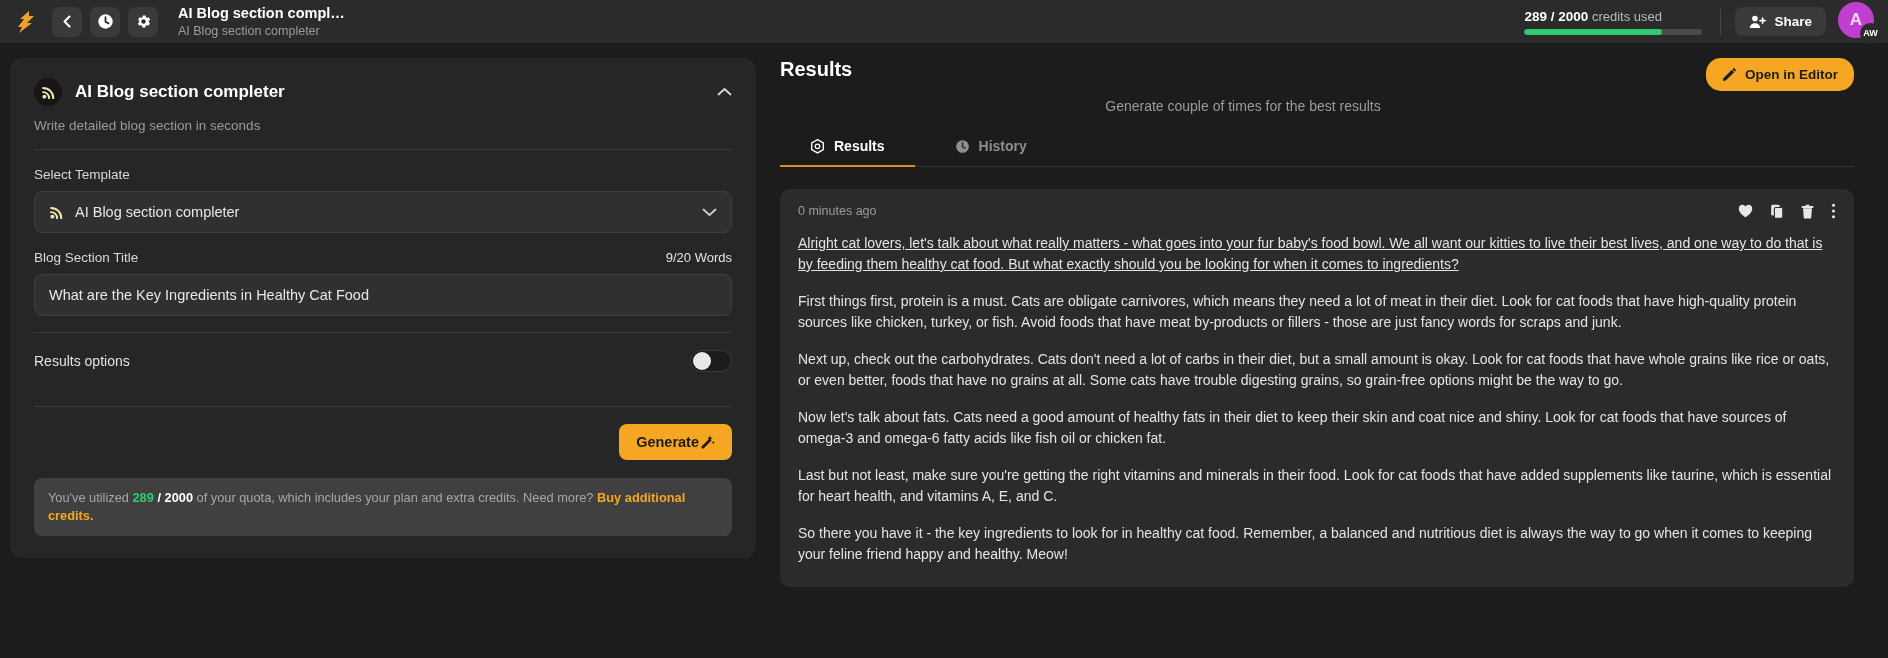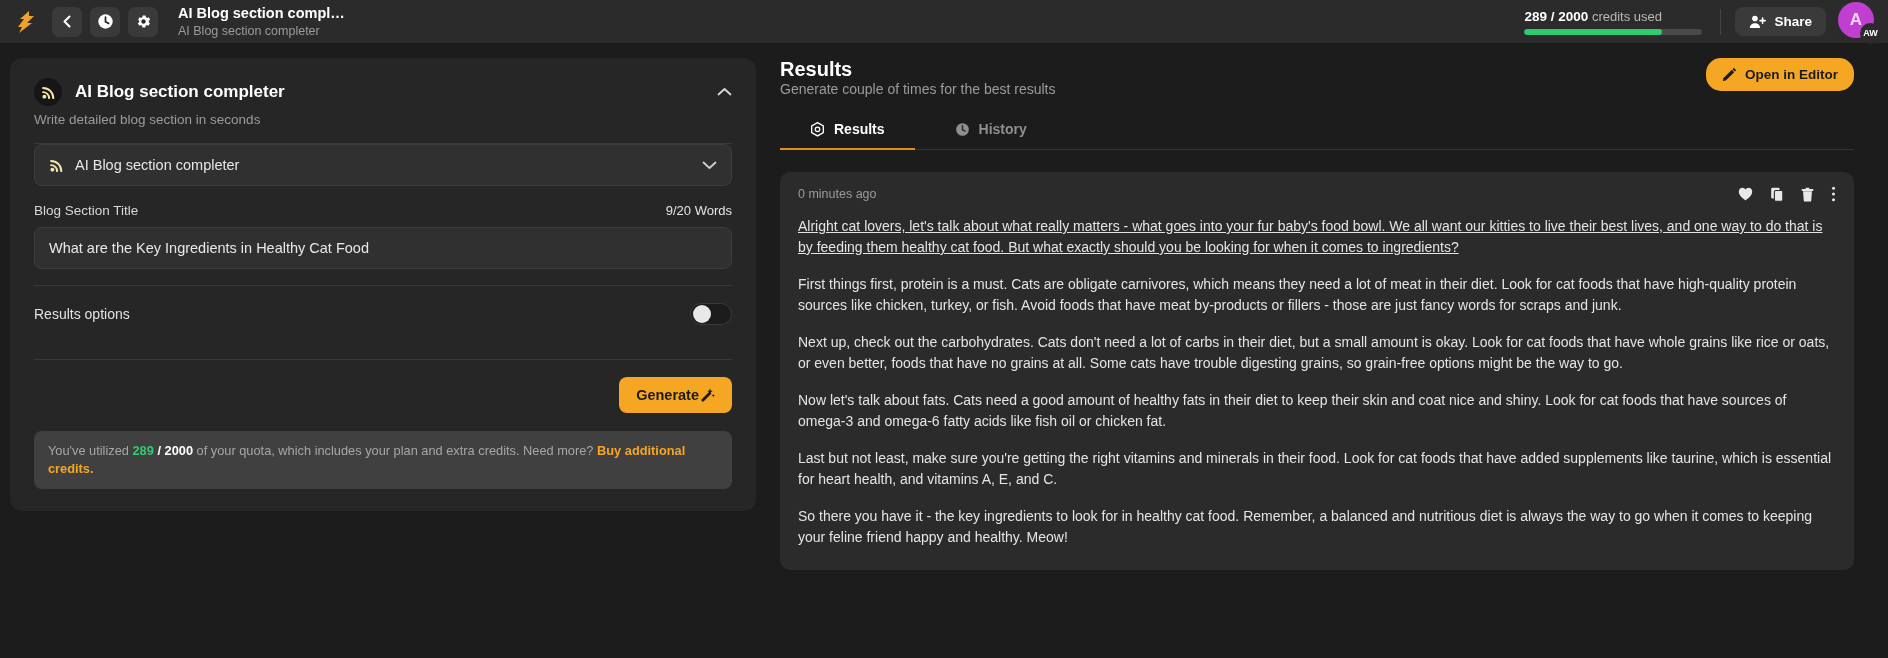--- a/index.html
+++ b/index.html
@@ -69,21 +69,21 @@
     padding: 20px 24px 22px 24px;
   }
   .card-head { display: flex; align-items: center; }
   .tpl-badge {
     width: 28px; height: 28px; border-radius: 50%;
     background: #161616; display:flex; align-items:center; justify-content:center;
     flex: none;
   }
   .card-title { color: #fff; font-size: 17px; font-weight: bold; margin-left: 13px; flex: 1; }
   .chev-btn { cursor: pointer; display:flex; align-items:center; }
-  .card-sub { color: #9b9b9b; font-size: 13.5px; margin-top: 6px; }
+  .card-sub { color: #9b9b9b; font-size: 13.5px; margin-top: 12px; }
   .hr { height: 1px; background: #393939; margin: 16px 0 0 0; }
 
   .field-label { color: #d8d8d8; font-size: 13.5px; margin: 17px 0 9px 0; }
   .label-row { display: flex; align-items: baseline; justify-content: space-between; margin: 17px 0 9px 0; }
   .label-row .field-label { margin: 0; }
   .word-count { color: #e3e3e3; font-size: 13px; }
 
   .select-box, .text-box {
     width: 100%; height: 42px; border-radius: 8px;
     background: #303030; border: 1px solid #3d3d3d;
@@ -121,21 +121,21 @@
   }
   .quota .q-green { color: #2ecc71; font-weight: bold; }
   .quota .q-white { color: #fff; font-weight: bold; }
   .quota .q-link { color: #f5a623; font-weight: bold; cursor: pointer; }
 
   
   .right-col { flex: 1; padding: 0 34px 0 10px; min-width: 0; }
   .right-head { display: flex; align-items: flex-start; }
   .right-head-texts { flex: 1; }
   .results-title { color: #fff; font-size: 20px; font-weight: bold; }
-  .results-sub { color: #9b9b9b; font-size: 14px; margin-top: 0; }
+  .results-sub { color: #9b9b9b; font-size: 14px; margin-top: 17px; text-align: center; }
   .editor-btn {
     background: #f5a623; color: #1c1c1c;
     font-size: 13.5px; font-weight: bold;
     padding: 9px 16px; border-radius: 15px;
     display: flex; align-items: center; gap: 8px; cursor: pointer; flex: none;
   }
 
   .tabs { display: flex; gap: 10px; margin-top: 15px; border-bottom: 1px solid #333; }
   .tab {
     display: flex; align-items: center; gap: 9px;
@@ -242,20 +242,21 @@
         <div class="chev-btn">
           <svg width="15" height="10" viewBox="0 0 15 10">
             <path d="M1.5 7.5 L7.5 2 L13.5 7.5" stroke="#d9d9d9" stroke-width="1.8" fill="none" stroke-linecap="round" stroke-linejoin="round"></path>
           </svg>
         </div>
       </div>
 
       <div class="card-sub">Write detailed blog section in seconds</div>
       <div class="hr"></div>
 
+      <div class="field-label">Select Template</div>
       <div class="select-box">
         <span class="tpl-mini">
           <svg width="15" height="15" viewBox="0 0 16 16">
             <circle cx="3.6" cy="12.4" r="2.1" fill="#f2e6a8"></circle>
             <path d="M2.2 7.6a6.4 6.4 0 0 1 6.4 6.4" stroke="#f2e6a8" stroke-width="2.1" fill="none" stroke-linecap="round"></path>
             <path d="M2.2 3.1a10.9 10.9 0 0 1 10.9 10.9" stroke="#f2e6a8" stroke-width="2.1" fill="none" stroke-linecap="round"></path>
           </svg>
         </span>
         <span class="sel-text">AI Blog section completer</span>
         <svg width="15" height="10" viewBox="0 0 15 10">

